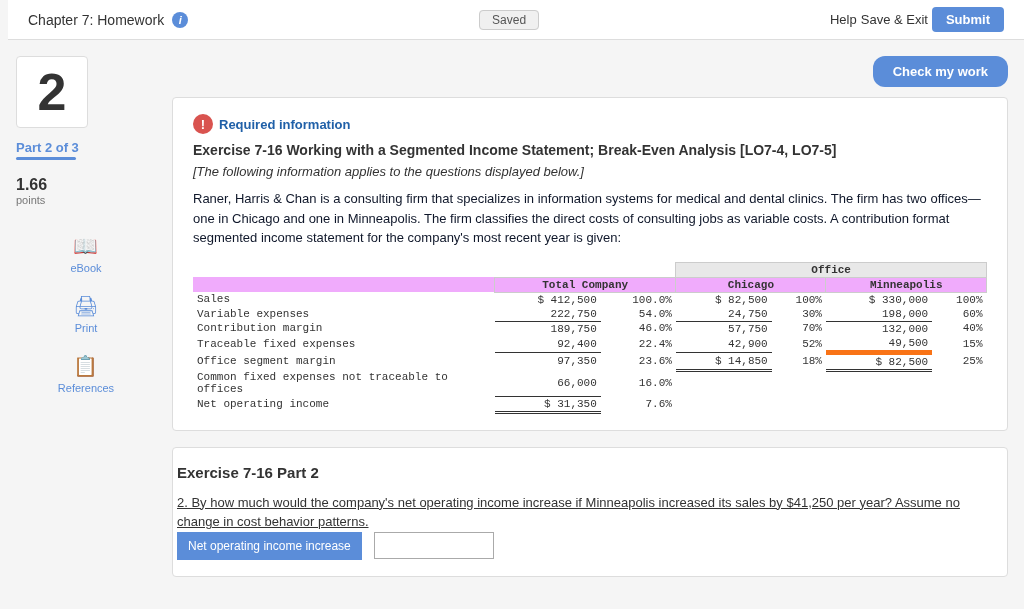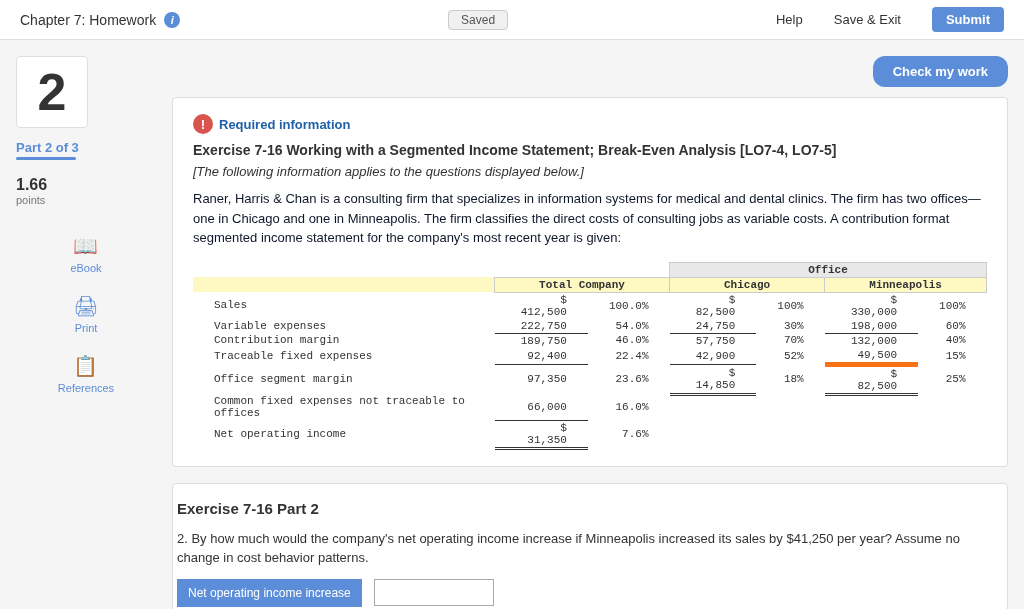--- a/index.html
+++ b/index.html
@@ -1,34 +1,34 @@
 <!DOCTYPE html>
 <html><head>
   <meta charset="utf-8">
   <style>
     * { box-sizing: border-box; margin: 0; padding: 0; }
     body { font-family: Arial, sans-serif; background: #f5f5f5; font-size: 13px; color: #333; }
 
     .top-bar {
       display: flex; align-items: center; justify-content: space-between;
       background: #fff; border-bottom: 1px solid #ddd;
-      padding: 8px 20px; height: 40px;
+      padding: 8px 20px; height: 40px; margin-left: 8px;
     }
     .top-bar-left { display: flex; align-items: center; gap: 8px; }
     .top-bar-title { font-size: 14px; font-weight: 500; }
     .info-icon {
       width: 16px; height: 16px; border-radius: 50%; background: #5b8dd9;
       color: #fff; display: inline-flex; align-items: center; justify-content: center;
       font-size: 11px; font-style: italic; font-weight: bold; cursor: pointer;
     }
     .saved-badge {
       background: #f0f0f0; border: 1px solid #ccc; border-radius: 4px;
       padding: 2px 12px; font-size: 12px; color: #555;
     }
-    .top-bar-right { display: flex; align-items: center; gap: 31px; }
+    .top-bar-right { display: flex; align-items: center; gap: 4px; }
     .btn-link { background: none; border: none; cursor: pointer; font-size: 13px; color: #333; }
     .btn-save-exit { background: none; border: none; cursor: pointer; font-size: 13px; color: #333; }
     .btn-submit {
       background: #5b8dd9; color: #fff; border: none; border-radius: 4px;
       padding: 5px 14px; cursor: pointer; font-size: 13px; font-weight: 600;
     }
 
     .main-content {
       display: flex; padding: 16px; gap: 16px; max-width: 1024px;
     }
@@ -78,26 +78,26 @@
     .required-text { color: #2060a8; font-weight: 600; font-size: 13px; }
 
     .exercise-title { font-weight: bold; font-size: 14px; margin-bottom: 6px; }
     .exercise-subtitle { font-style: italic; font-size: 13px; color: #333; margin-bottom: 10px; }
     .exercise-body { font-size: 13px; line-height: 1.5; color: #0f172a; margin-bottom: 14px; }
 
     .income-table {
       font-size: 11px; font-family: 'Courier New', monospace;
       border-collapse: collapse; width: 100%;
     }
-    .income-table td { padding: 1px 21px; }
+    .income-table td { padding: 1px 4px; }
     .text-right { text-align: right; }
 
     .part2-section { background: #fff; border: 1px solid #ddd; border-radius: 4px; padding: 16px 4px; }
     .part2-title { font-weight: bold; font-size: 15px; margin-bottom: 12px; }
-    .part2-question { font-size: 13px; line-height: 1.5; margin-bottom: 11px; }
+    .part2-question { font-size: 13px; line-height: 1.5; margin-bottom: 0; text-decoration: underline; }
 
     .answer-row { display: flex; align-items: center; gap: 12px; }
     .answer-label {
       background: #5b8dd9; color: #fff; padding: 6px 10px;
       font-size: 12px; border: 1px solid #5b8dd9;
       white-space: nowrap;
     }
     .answer-input {
       border: 1px solid #aaa; padding: 5px 8px;
       font-size: 13px; width: 120px; outline: none;
@@ -161,21 +161,21 @@
       <div class="exercise-title">Exercise 7-16 Working with a Segmented Income Statement; Break-Even Analysis [LO7-4, LO7-5]</div>
       <div class="exercise-subtitle">[The following information applies to the questions displayed below.]</div>
       <div class="exercise-body">Raner, Harris &amp; Chan is a consulting firm that specializes in information systems for medical and dental clinics. The firm has two offices—one in Chicago and one in Minneapolis. The firm classifies the direct costs of consulting jobs as variable costs. A contribution format segmented income statement for the company's most recent year is given:</div>
 
       <table class="income-table">
         <tbody>
           <tr>
             <td colspan="3"></td>
             <td colspan="4" style="text-align:center; background:#e8e8e8; border:1px solid #ccc; font-weight:bold;">Office</td>
           </tr>
-          <tr style="background:#fef9c3;">
+          <tr style="background:#f0abfc;">
             <td style="width:38%;"></td>
             <td colspan="2" style="text-align:center; border:1px solid #ccc; font-weight:bold;">Total Company</td>
             <td colspan="2" style="text-align:center; border:1px solid #ccc; font-weight:bold;">Chicago</td>
             <td colspan="2" style="text-align:center; border:1px solid #ccc; font-weight:bold;">Minneapolis</td>
           </tr>
           <tr>
             <td>Sales</td>
             <td class="text-right">$ 412,500</td>
             <td class="text-right">100.0%</td>
             <td class="text-right">$ 82,500</td>

